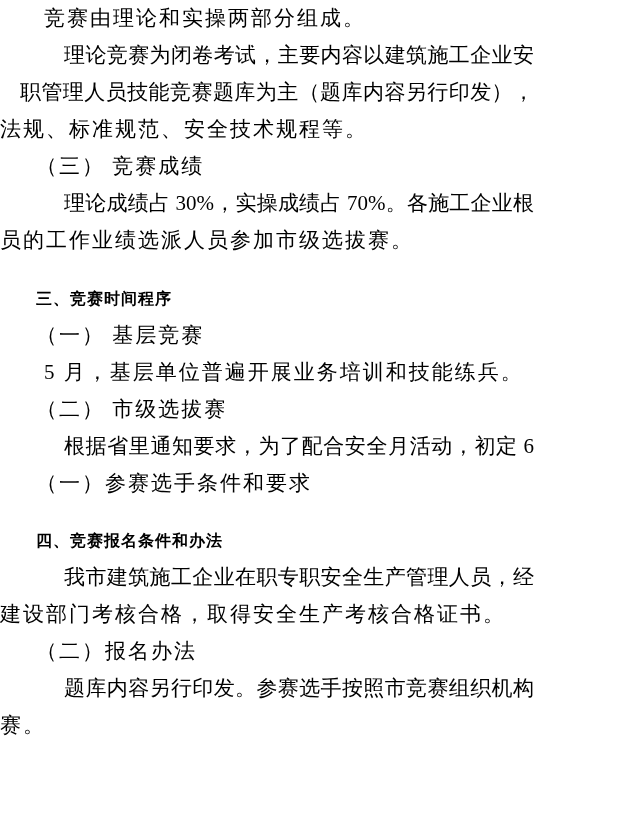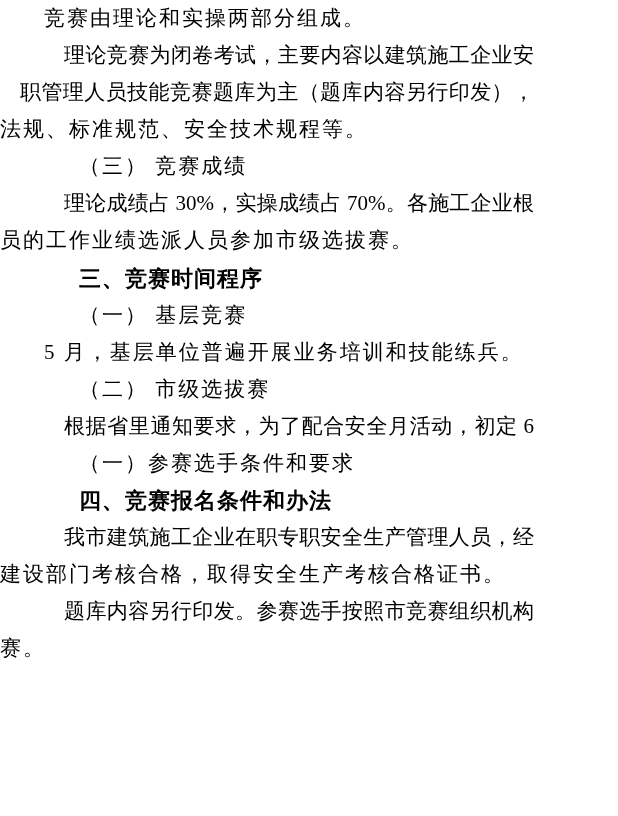--- a/index.html
+++ b/index.html
@@ -28,29 +28,29 @@
     letter-spacing: 2px;
   }
   .line.h2 {
     font-family: "Liberation Serif", "DejaVu Serif", serif;
     letter-spacing: 2px;
     font-size: 21px;
   }
   .line.h1 {
     font-family: "DejaVu Sans", "Liberation Sans", sans-serif;
     font-weight: bold;
-    font-size: 22px;
+    font-size: 16px;
     letter-spacing: 1px;
+    margin-top: 20px;
   }
   .line.indent {
     text-indent: 44px;
   }
   .line.h1.indent, .line.h2.indent {
     text-indent: 36px;
-    padding-left: 43px;
   }
   .line.justify {
     letter-spacing: 0;
     white-space: normal;
     text-align: justify;
     text-align-last: justify;
     overflow: hidden;
     margin-left: 20px;
   }
 </style>
@@ -67,15 +67,16 @@
     <div class="line body">员的工作业绩选派人员参加市级选拔赛。</div>
     <div class="line h1 indent">三、竞赛时间程序</div>
     <div class="line h2 indent">（一） 基层竞赛</div>
     <div class="line body indent">5 月，基层单位普遍开展业务培训和技能练兵。</div>
     <div class="line h2 indent">（二） 市级选拔赛</div>
     <div class="line body indent justify">根据省里通知要求，为了配合安全月活动，初定 6 月初，我</div>
     <div class="line h2 indent">（一）参赛选手条件和要求</div>
     <div class="line h1 indent">四、竞赛报名条件和办法</div>
     <div class="line body indent justify">我市建筑施工企业在职专职安全生产管理人员，经住房城乡</div>
     <div class="line body">建设部门考核合格，取得安全生产考核合格证书。</div>
+    <div class="line h2 indent">（二）报名办法</div>
     <div class="line body indent justify">题库内容另行印发。参赛选手按照市竞赛组织机构要求报名，</div>
     <div class="line body">赛。</div>
   </div>
 
 </body></html>

